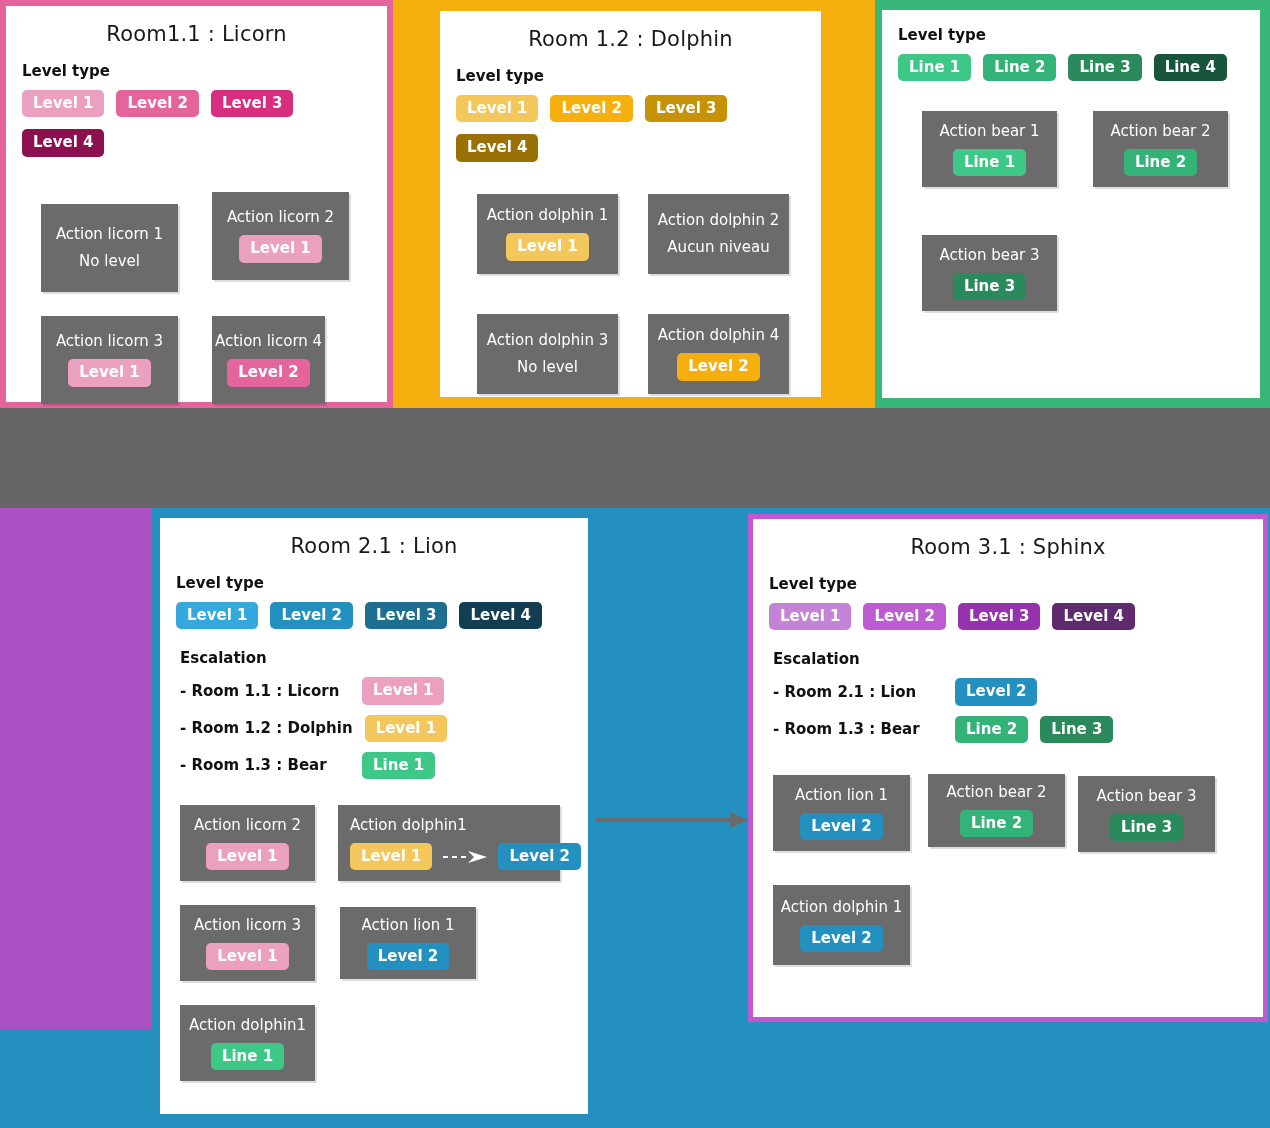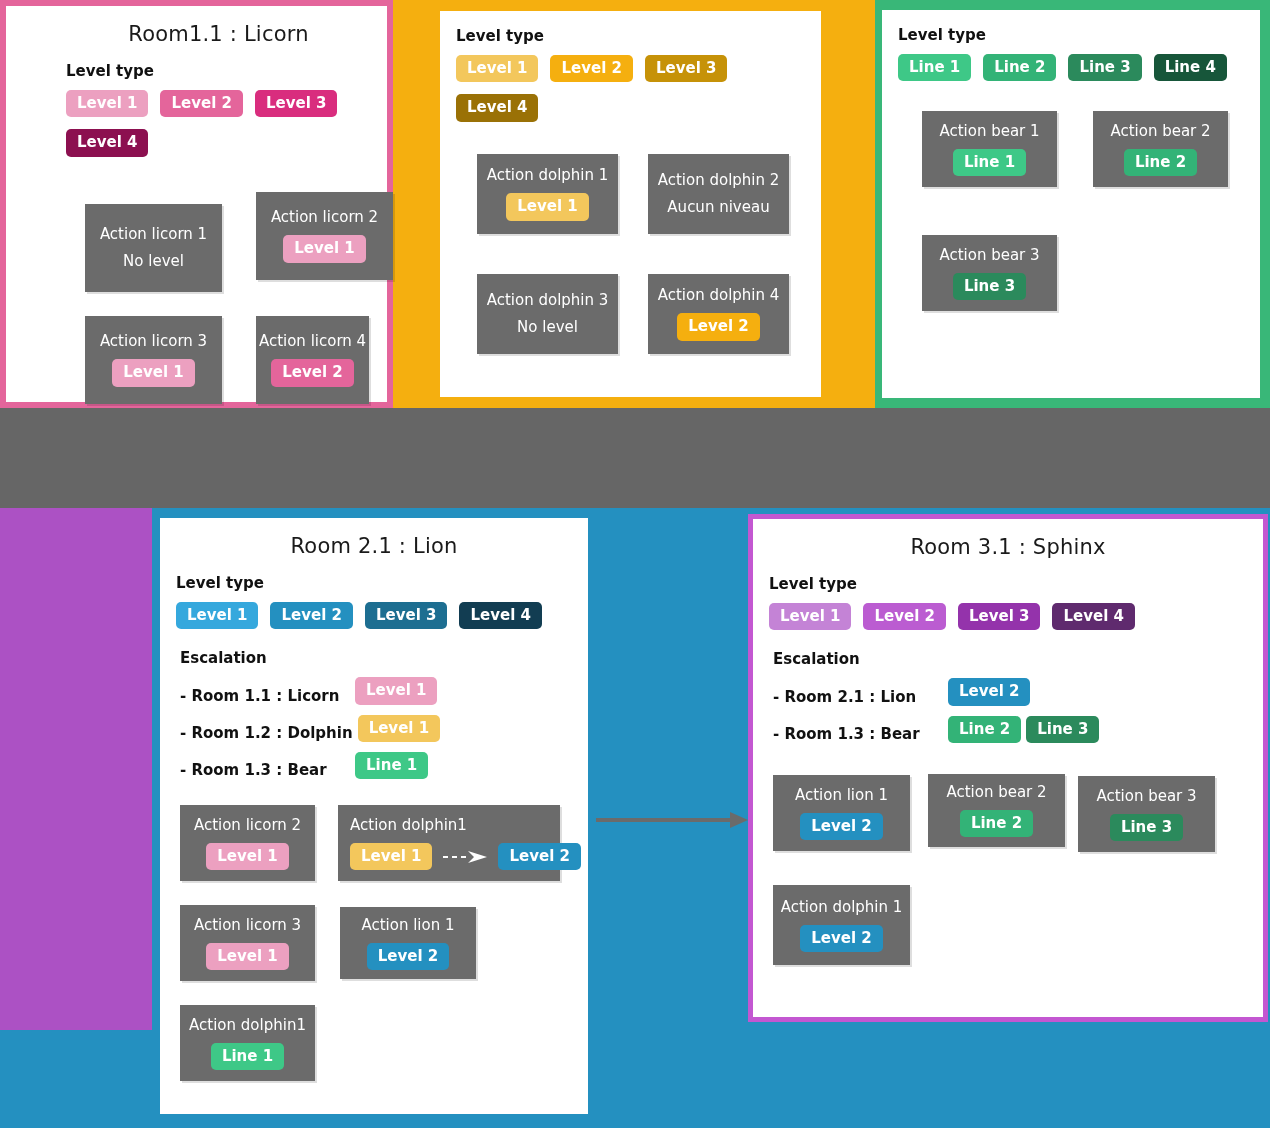--- a/index.html
+++ b/index.html
@@ -16,21 +16,21 @@
   #band-pink   {left:0;   top:0;   width:393px; height:408px; background:#e4659b;}
   #band-orange {left:393px;top:0;  width:482px; height:408px; background:#f5af0f;}
   #band-green  {left:875px;top:0;  width:395px; height:408px; background:#39b778;}
   #band-gray   {left:0;   top:408px;width:1270px;height:100px;background:#666666;}
   #band-purple {left:0;   top:508px;width:152px;height:522px; background:#ac51c4;}
   #band-blue   {left:0;   top:1030px;width:1270px;height:98px; background:#2490c0;}
   #band-blue-mid{left:152px;top:508px;width:1118px;height:522px;background:#2490c0;}
 
   
   .panel{position:absolute;background:#ffffff;box-sizing:border-box;}
-  #panel-licorn {left:6px;  top:6px;  width:381px; height:396px; border:0;padding-left:44px;}
+  #panel-licorn {left:6px;  top:6px;  width:381px; height:396px; border:0;}
   #panel-dolphin{left:435px;top:6px;  width:391px; height:396px; border:5px solid #f5af0f;}
   #panel-bear   {left:878px;top:6px;  width:386px; height:396px; border:4px solid #39b778;}
   #panel-lion   {left:156px;top:514px;width:436px; height:604px; border:4px solid #2490c0;}
   #panel-sphinx {left:748px;top:514px;width:520px; height:508px; border:5px solid #c357d1;}
 
   .panel-title{
     text-align:center;font-size:21px;color:#1a1a1a;font-weight:400;
     padding-top:16px;letter-spacing:.2px;
   }
   .section-label{
@@ -53,21 +53,21 @@
     justify-content:center;gap:9px;box-sizing:border-box;
     padding:10px 14px;
   }
   .card-title{font-size:15px;font-weight:400;color:#fff;white-space:nowrap;}
   .card-nolevel{font-size:15px;color:#fff;}
   .card-chips{display:flex;align-items:center;gap:10px;}
 
   
   .escalation{margin:20px 0 0 20px;}
   .esc-title{font-size:15px;font-weight:bold;color:#111;margin-bottom:10px;}
-  .esc-row{display:flex;align-items:flex-end;gap:5px;margin-bottom:10px;}
+  .esc-row{display:flex;align-items:center;gap:12px;margin-bottom:10px;}
   .esc-label{font-size:15px;font-weight:bold;color:#111;min-width:170px;white-space:nowrap;}
 
   
   .arrow{display:inline-flex;align-items:center;width:46px;height:12px;}
   .arrow svg{display:block;}
 
   
   #connector{position:absolute;left:596px;top:812px;width:152px;height:16px;}
 </style>
 </head>
@@ -119,20 +119,21 @@
       <div class="card" style="left:206px;top:137px;width:113px;height:88px">
         <div class="card-title">Action licorn 4</div>
         <div class="card-chips">
           <span class="chip" style="background-color: rgb(228, 101, 155);">Level 2</span>
         </div>
       </div>
     </div>
   </div>
 
   <div class="panel" id="panel-dolphin">
+    <div class="panel-title">Room 1.2 : Dolphin</div>
     <div class="section-label">Level type</div>
     <div class="chip-row">
       <span class="chip" style="background-color: rgb(243, 199, 92);">Level 1</span>
       <span class="chip" style="background-color: rgb(245, 175, 15);">Level 2</span>
       <span class="chip" style="background-color: rgb(198, 146, 8);">Level 3</span>
       <span class="chip" style="background-color: rgb(154, 113, 6);">Level 4</span>
     </div>
     <div class="cards" style="height:250px">
       <div class="card" style="left:37px;top:10px;width:141px;height:80px">
         <div class="card-title">Action dolphin 1</div>

